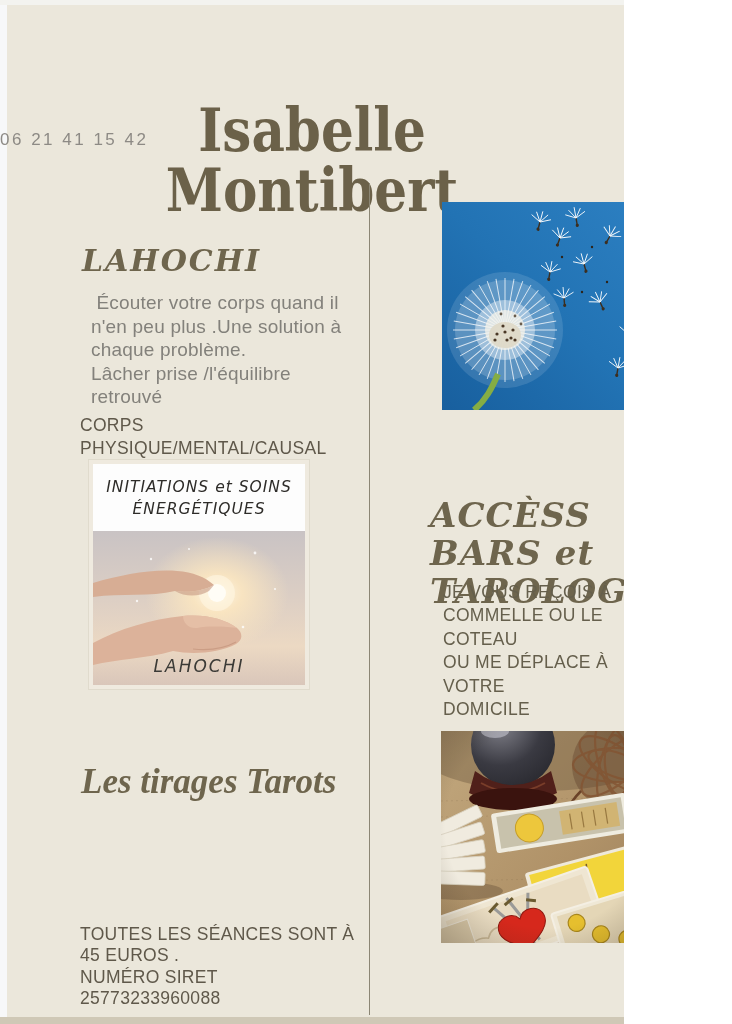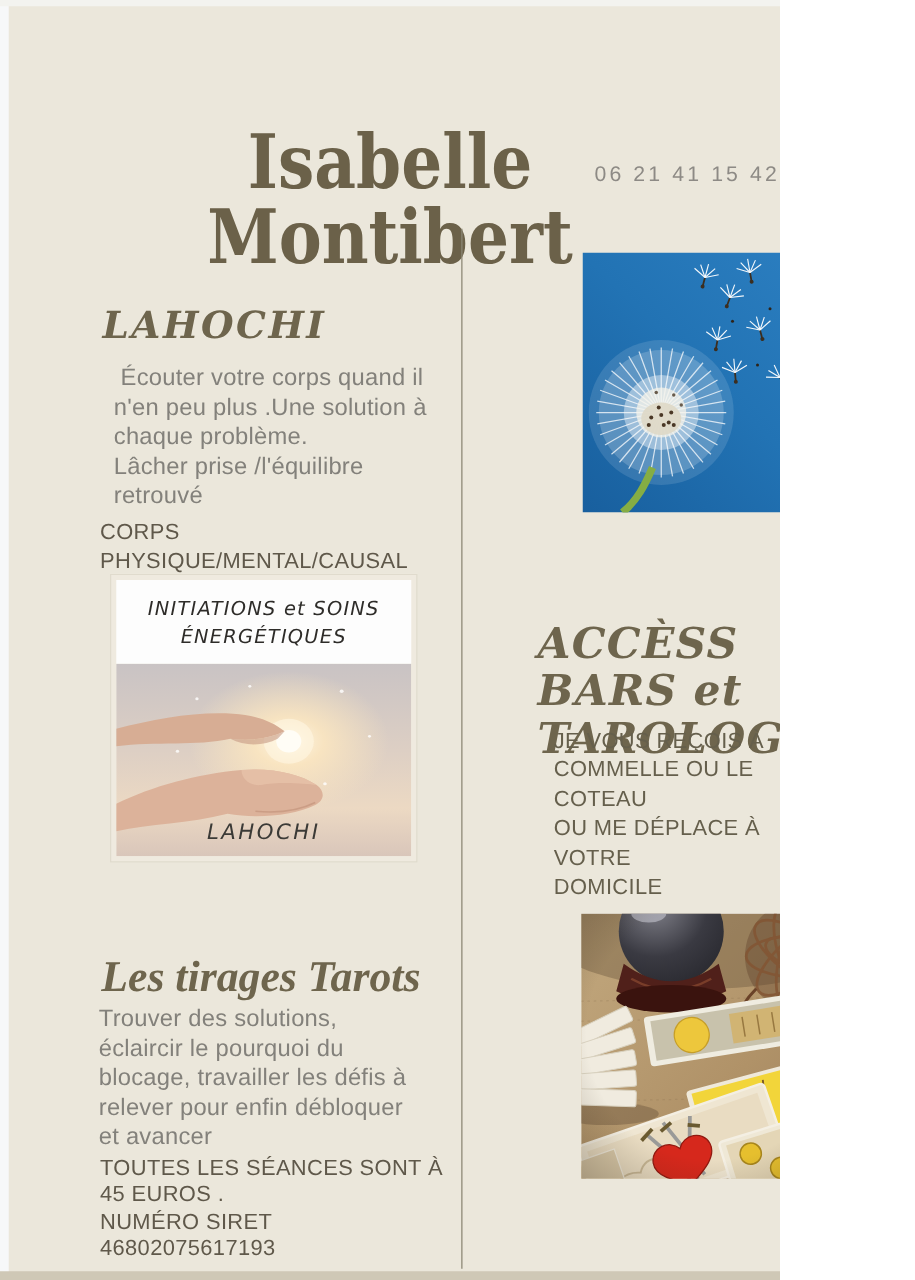--- a/index.html
+++ b/index.html
@@ -4,38 +4,38 @@
 <style>
   html,body{margin:0;padding:0;background:#fff;}
   .page{position:relative;width:624px;height:1024px;background:#ebe7db;overflow:hidden;
         font-family:"Liberation Sans",sans-serif;}
   .edge-left{position:absolute;left:0;top:0;width:7px;height:100%;background:#f7f8f9;}
   .edge-top{position:absolute;left:0;top:0;width:100%;height:5px;background:#f3f3ef;}
   .edge-bottom{position:absolute;left:0;bottom:0;width:100%;height:7px;background:#cfc8b6;}
   .title{position:absolute;top:60px;left:0;width:100%;text-align:center;
          font-family:"DejaVu Serif",serif;font-size:60px;line-height:1;color:#6b6149;
          transform:scaleX(.86);transform-origin:50% 50%;}
-  .phone{position:absolute;top:130px;left:0;width:100%;text-align:right;
+  .phone{position:absolute;top:130px;left:0;width:100%;text-align:left;
          font-size:17px;letter-spacing:2.5px;color:#8d8a85;}
   .divider{position:absolute;left:369px;top:183px;width:1px;height:832px;background:#8b8674;}
   .h-italic{position:absolute;font-family:"DejaVu Serif",serif;font-style:italic;
             color:#6e654d;white-space:pre-line;}
   #h-lahochi{left:82px;top:218px;font-size:30px;letter-spacing:2px;}
   #h-access{left:430px;top:468px;font-size:34px;line-height:38px;letter-spacing:1px;}
   #h-tarots{left:81px;top:733px;font-size:35px;font-family:Liberation Serif, serif;}
   .body-text{position:absolute;font-size:19px;line-height:23.5px;color:#83817b;
              white-space:pre-line;letter-spacing:.2px;}
   #lahochi-body{left:79px;top:272px;margin-left:12px;}
   #tarots-body{left:79px;top:785px;}
   .emph{position:absolute;font-weight:normal;color:#5f584a;white-space:pre-line;
         letter-spacing:.3px;}
   #lahochi-emph{left:80px;top:396px;font-size:17.5px;line-height:23px;}
   #access-emph{left:443px;top:563px;font-size:17.5px;line-height:23.5px;color:#655f4c;}
   #tarots-emph{left:80px;top:906px;font-size:17.5px;line-height:21.5px;}
-  .photo{position:absolute;padding-left:24px;}
+  .photo{position:absolute;}
   #dandelion-photo{left:442px;top:202px;width:210px;height:208px;}
   #tarot-photo{left:441px;top:731px;width:211px;height:212px;}
   #hands-photo{left:88px;top:459px;width:222px;height:231px;background:#efeadf;
                box-shadow:0 0 0 1px #e0dbcd inset;}
   .hands-band{position:absolute;left:5px;top:5px;right:5px;height:67px;background:#fdfdfd;
               display:flex;align-items:center;justify-content:center;text-align:center;
               font-family:"DejaVu Sans",sans-serif;font-style:italic;font-size:15.5px;
               line-height:22px;letter-spacing:1px;color:#2e2c29;white-space:pre-line;}
   .hands-pic{position:absolute;left:5px;top:72px;right:5px;bottom:5px;}
   .hands-pic svg{display:block;width:100%;height:100%;}
@@ -99,29 +99,24 @@
         <path d="M82 60 C 96 62 110 60 121 54 L 116 60 C 106 66 92 66 82 60 Z" fill="#c79a84" opacity="0.6"></path>
         <path d="M0 112 C 26 98, 58 88, 90 85 C 112 83, 132 88, 144 97 C 150 102, 150 109, 143 113 C 126 122, 100 124, 80 120 C 52 128, 24 128, 0 134 Z" fill="#dcb29a"></path>
         <path d="M90 85 C 112 83 132 88 144 97 C 136 96 118 94 104 97 C 96 98 90 92 90 85 Z" fill="#e7c2a9" opacity="0.8"></path>
         <path d="M100 118 C 120 120 134 116 143 111" stroke="#c3947c" stroke-width="1.2" fill="none" opacity="0.7"></path>
       </svg>
       <div class="hands-label">LAHOCHI</div>
     </div>
   </div>
 
   <h2 class="h-italic" id="h-tarots">Les tirages Tarots</h2>
-  <p class="body-text" id="tarots-body">Trouver des solutions,
-éclaircir le pourquoi du
-blocage, travailler les défis à
-relever pour enfin débloquer
-et avancer</p>
   <p class="emph" id="tarots-emph">TOUTES LES SÉANCES SONT À
 45 EUROS .
 NUMÉRO SIRET
-46802075617193</p>
+25773233960088</p>
 
   <div class="photo" id="dandelion-photo">
     <svg viewBox="0 0 210 208" preserveAspectRatio="none">
       <defs>
         <linearGradient id="skyb" x1="0" y1="1" x2="1" y2="0">
           <stop offset="0" stop-color="#185f9e"></stop>
           <stop offset="0.5" stop-color="#2273b4"></stop>
           <stop offset="1" stop-color="#2d80c2"></stop>
         </linearGradient>
         <g id="burst" stroke="#ffffff" stroke-width="1" opacity="0.75">

